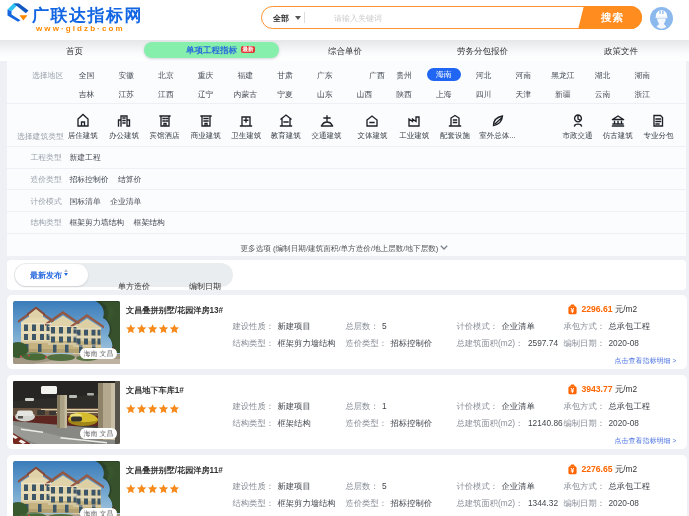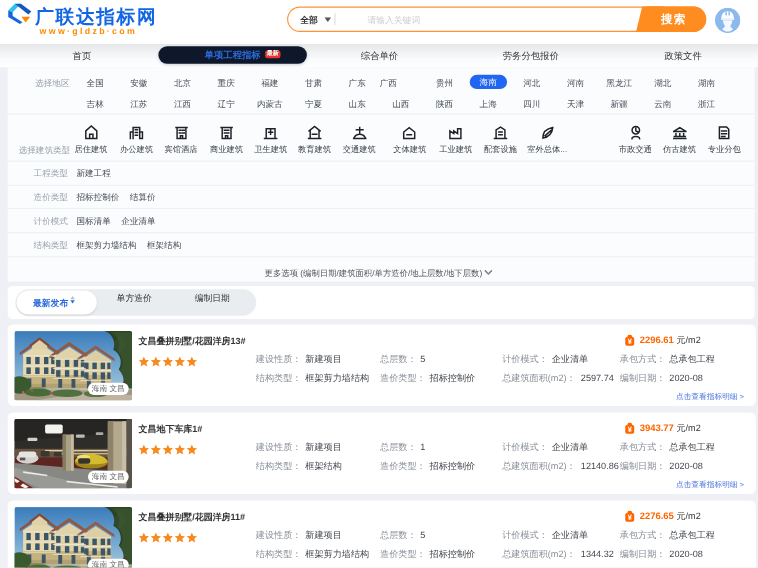--- a/index.html
+++ b/index.html
@@ -18,21 +18,21 @@
 #search .caret { position:absolute; left:33px; top:9px; width:0; height:0; border-left:3px solid transparent; border-right:3px solid transparent; border-top:4px solid #555; }
 #search .sep { position:absolute; left:42px; top:5px; width:1px; height:11px; background:#ddd; }
 #search .ph { position:absolute; left:49px; top:6px; font-size:8px; color:#ccc;margin-left:23px; }
 #searchbtn { position:absolute; left:588px; top:6px; width:54px; height:23px; background:#ff8c1e; border-radius:0 12px 12px 0;text-align:right; }
 #searchbtn:before { content:""; position:absolute; left:-7px; top:0; width:20px; height:23px; background:#ff8c1e; transform:skewX(-14deg); }
 #searchbtn span { position:absolute; left:13px; top:4.5px; font-size:10.5px; color:#fff; font-weight:bold; letter-spacing:1px; }
 
 
 #nav { position:absolute; left:0; top:40px; width:689px; height:21px; background:linear-gradient(#e6e7e9, #fafbfc 65%, #fff); }
 #nav .it { position:absolute; top:6px; font-size:8.5px; color:#333; }
-#navpill { position:absolute; left:144px; top:42px; width:135px; height:15.5px; background:#0f172a; border-radius:8px; box-shadow:0 1px 3px rgba(120,130,150,.35); }
+#navpill { position:absolute; left:144px; top:42px; width:135px; height:15.5px; background:#86efac; border-radius:8px; box-shadow:0 1px 3px rgba(120,130,150,.35); }
 #navpill .t { position:absolute; left:42px; top:3px; font-size:8.5px; color:#2a6bdb; font-weight:bold; }
 #navpill .b { position:absolute; left:97px; top:3.5px; width:14px; height:7.5px; font-size:5.5px; line-height:7.5px; text-align:center; color:#fff; background:#e23532; border-radius:2px; font-weight:bold; }
 
 
 #panel { position:absolute; left:7px; top:61px; width:679px; height:195px; background:#fbfcfe; }
 .flabel { position:absolute; font-size:7.8px; color:#9aa1ab; white-space:nowrap; }
 .sepline { position:absolute; left:0; width:679px; height:1px; background:#edf0f4; }
 .ritem { position:absolute; width:40px; text-align:center; font-size:7.8px; color:#454b54; white-space:nowrap; }
 .vitem { position:absolute; font-size:7.8px; color:#454b54; white-space:nowrap; }
 .btitem { position:absolute; width:50px; text-align:center; }
@@ -41,21 +41,21 @@
 #morerow { position:absolute; left:0; top:243.5px; width:689px; text-align:center; font-size:7.6px; color:#555; }
 
 
 #sortbox { position:absolute; left:7px; top:260px; width:679px; height:30px; background:#fff; border-radius:4px; }
 #sortpill { position:absolute; left:7px; top:3px; width:219px; height:24px; background:#eaedf0; border-radius:12px; }
 #sortsel { position:absolute; left:1px; top:1px; width:73px; height:22px; background:#fff; border-radius:11px; box-shadow:0 1px 2px rgba(0,0,0,.12); }
 #sortsel span { position:absolute; left:15px; top:5.5px; font-size:8px; color:#2a6be0; font-weight:bold; }
 .sarrows { position:absolute; left:49px; top:5px; }
 .sarrows .up { width:0; height:0; border-left:2.8px solid transparent; border-right:2.8px solid transparent; border-bottom:3.6px solid #b6bcc4; margin-bottom:1.4px; }
 .sarrows .dn { width:0; height:0; border-left:2.8px solid transparent; border-right:2.8px solid transparent; border-top:3.6px solid #2a6be0; }
-.sortit { position:absolute; top:3px; font-size:8px; color:#333; }
+.sortit { position:absolute; top:18px; font-size:8px; color:#333;margin-left:12px; }
 
 
 .card { position:absolute; left:6.5px; width:680px; height:74px; background:#fff; border-radius:5px; }
 .thumb { position:absolute; left:6.5px; top:6px; width:107px; height:63px; border-radius:2px; overflow:hidden; }
 .locbadge { position:absolute; left:67px; top:47px; width:37px; height:11px; background:#fff; border-radius:6px; font-size:7px; color:#666; text-align:center; line-height:11px; }
 .ctitle { position:absolute; left:119.5px; top:9.5px; font-size:8.2px; font-weight:bold; color:#333; letter-spacing:-0.05px;text-align:right; }
 .stars { position:absolute; left:119px; top:28.7px; }
 .stars svg { display:block; }
 .inf { position:absolute; font-size:8.3px; color:#42474e; white-space:nowrap; }
 .inf b { font-weight:normal; color:#888e97; }
@@ -121,21 +121,21 @@
     <div class="sepline" style="top:150px"></div>
     <div class="sepline" style="top:171.7px"></div>
     <div class="flabel" style="left:25px;top:9px">选择地区</div>
     <div class="ritem" style="left:59.5px;top:9px">全国</div>
     <div class="ritem" style="left:99.2px;top:9px">安徽</div>
     <div class="ritem" style="left:138.9px;top:9px">北京</div>
     <div class="ritem" style="left:178.60000000000002px;top:9px">重庆</div>
     <div class="ritem" style="left:218.3px;top:9px">福建</div>
     <div class="ritem" style="left:258px;top:9px">甘肃</div>
     <div class="ritem" style="left:297.70000000000005px;top:9px">广东</div>
-    <div class="ritem" style="left:326px;top:9px">广西</div>
+    <div class="ritem" style="left:350px;top:9px">广西</div>
     <div class="ritem" style="left:377.1px;top:9px">贵州</div>
     <div class="ritem" style="left:416.8px;top:6.5px"><span style="display:inline-block;width:34px;background:#2166f2;color:#fff;border-radius:7px;line-height:13.5px;height:13.5px">海南</span></div>
     <div class="ritem" style="left:456.5px;top:9px">河北</div>
     <div class="ritem" style="left:496.20000000000005px;top:9px">河南</div>
     <div class="ritem" style="left:535.9000000000001px;top:9px">黑龙江</div>
     <div class="ritem" style="left:575.6px;top:9px">湖北</div>
     <div class="ritem" style="left:615.3000000000001px;top:9px">湖南</div>
     <div class="ritem" style="left:59.5px;top:28px">吉林</div>
     <div class="ritem" style="left:99.2px;top:28px">江苏</div>
     <div class="ritem" style="left:138.9px;top:28px">江西</div>

